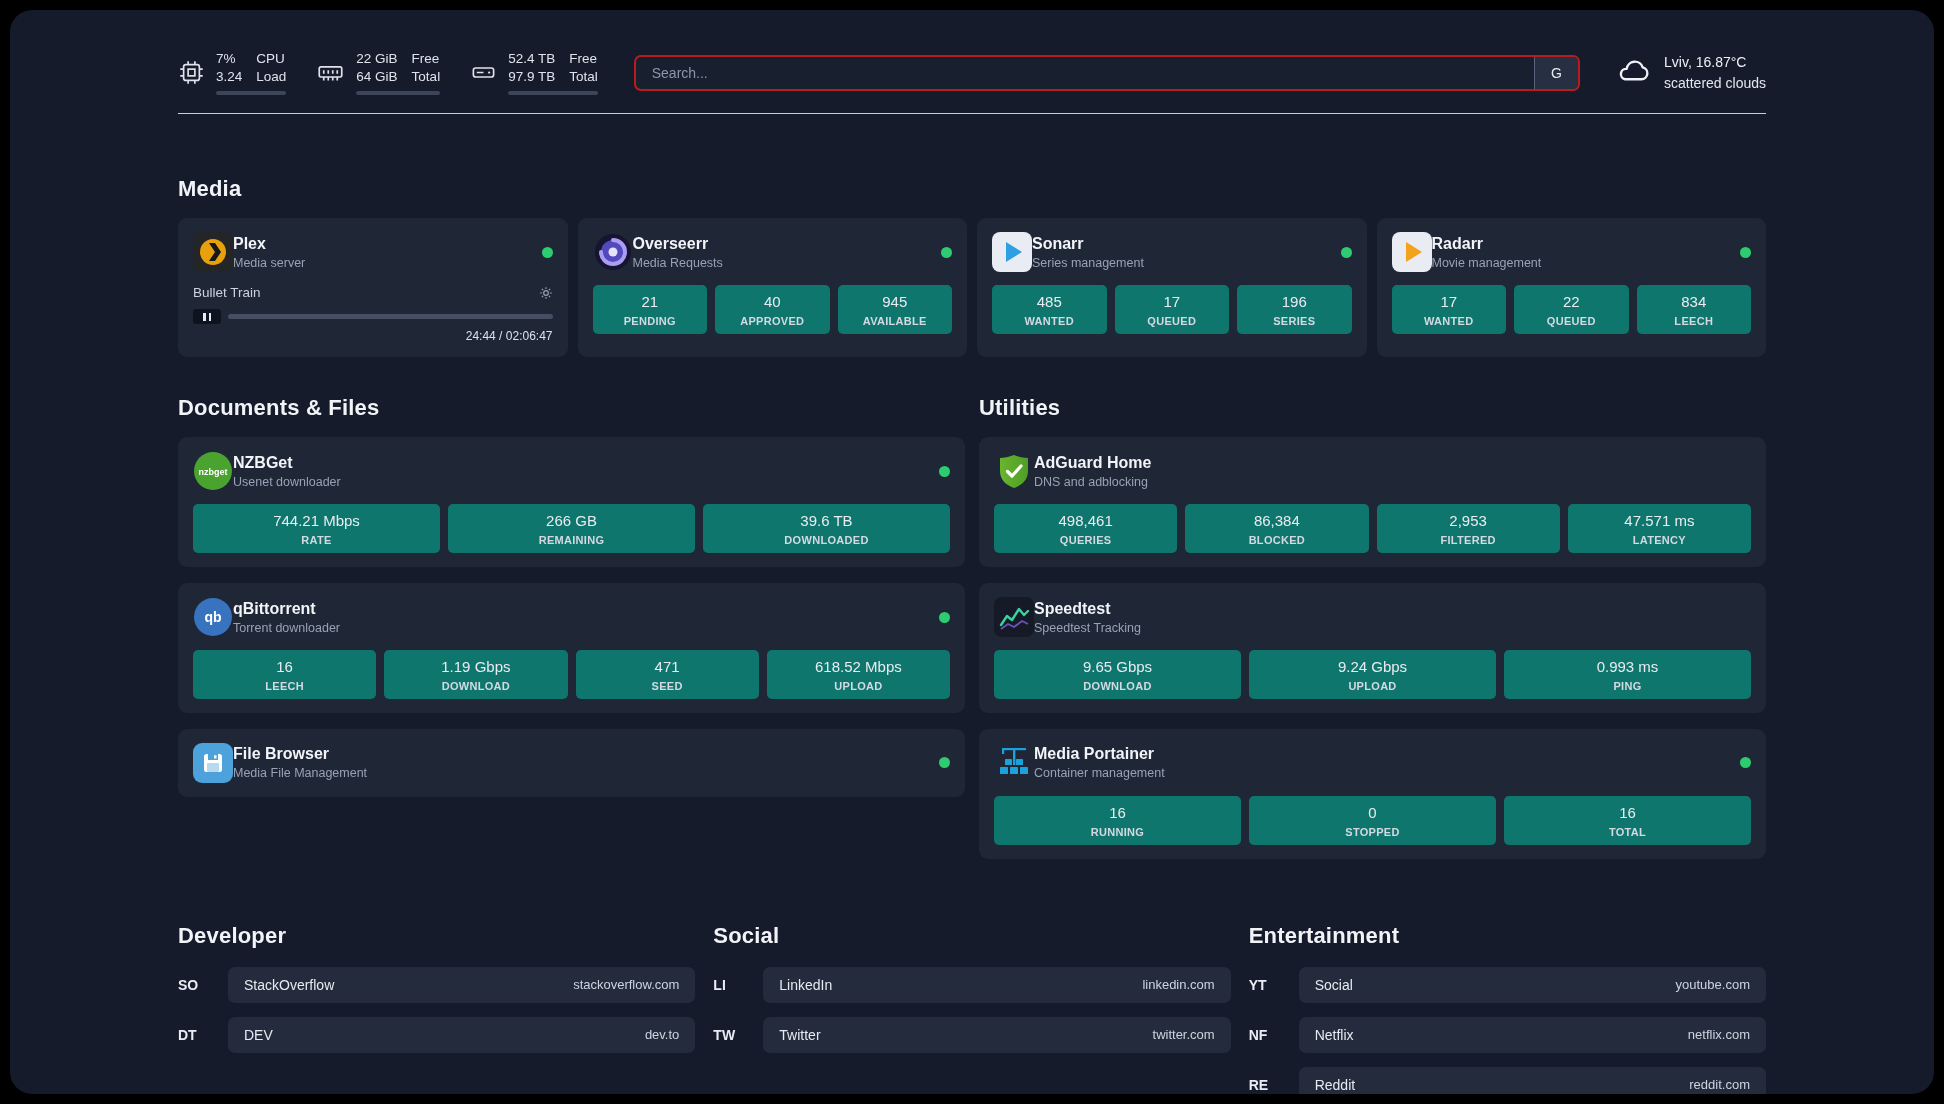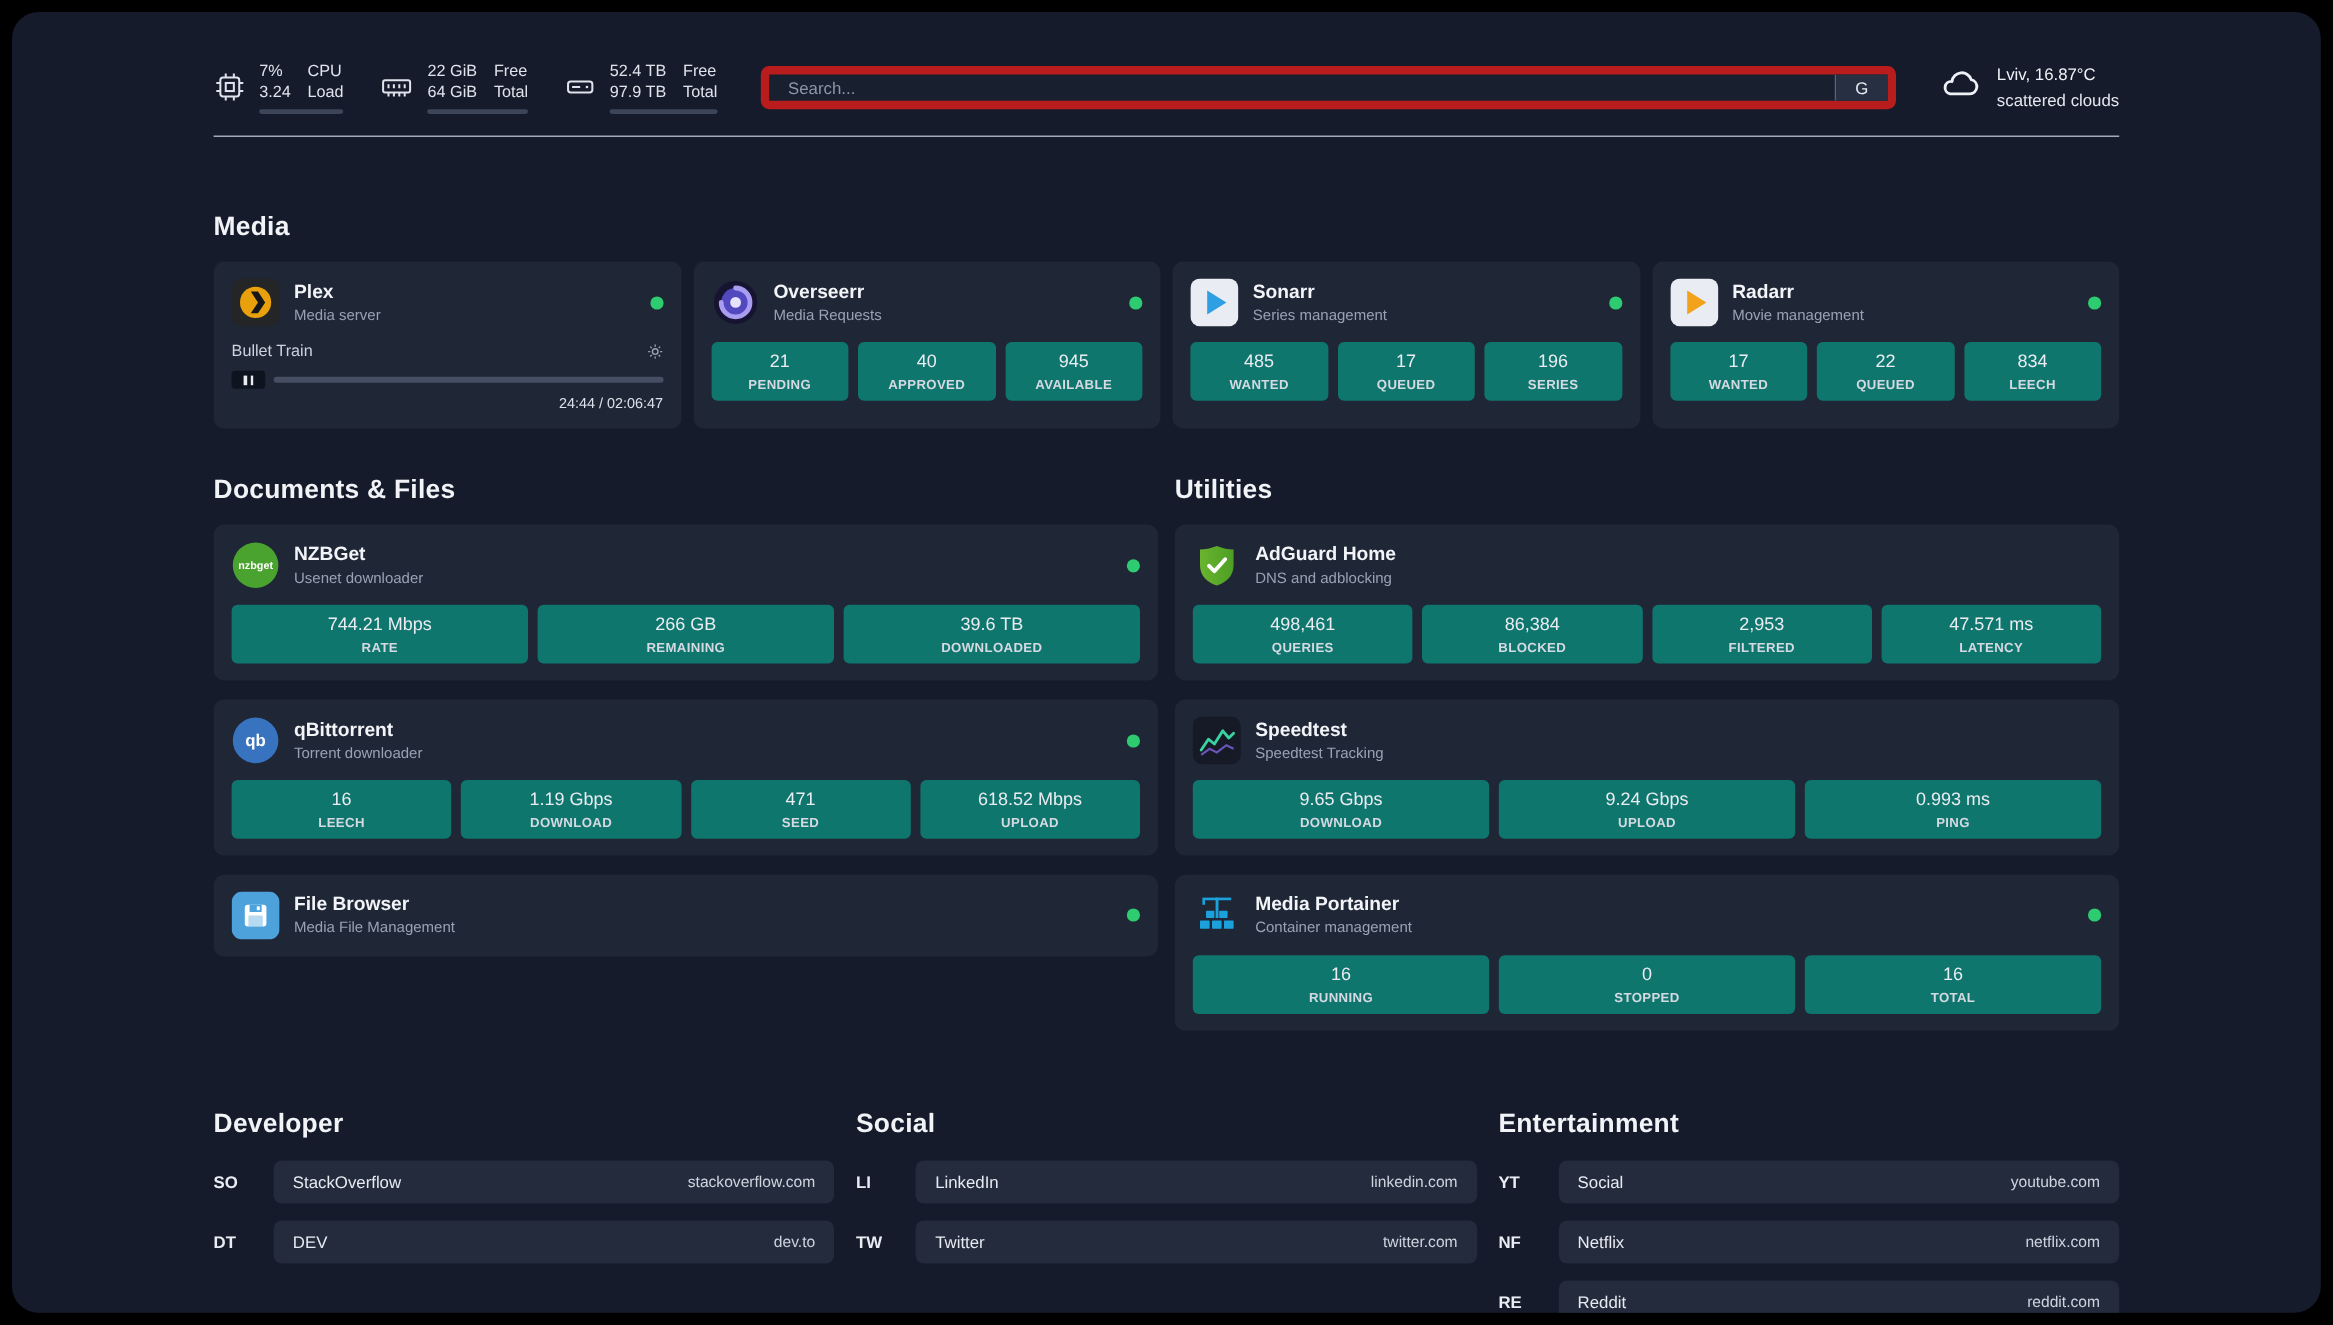--- a/index.html
+++ b/index.html
@@ -13,21 +13,21 @@
   .sys-stats { display:flex; gap:30px; }
   .sys-stat { display:flex; align-items:center; gap:11px; }
   .sys-icon { flex:0 0 auto; display:flex; align-items:center; }
   .sys-text { display:flex; flex-direction:column; }
   .sys-cols { display:flex; gap:14px; font-size:13.5px; line-height:1.35; color:#dfe4ec; }
   .sys-col { display:flex; flex-direction:column; }
   .sys-bar { height:4px; background:#3d4659; border-radius:2px; margin-top:5px; overflow:hidden; }
   .sys-bar-fill { height:100%; background:#e9ecf1; border-radius:2px; }
 
   .searchbar { flex:1; display:flex; align-items:stretch; height:36px;
-    border:7px solid #b91c1c; border-radius:7px; overflow:hidden; margin:0 6px; background:#18202f;justify-content:center; }
+    border:2px solid #b91c1c; border-radius:7px; overflow:hidden; margin:0 6px; background:#18202f;justify-content:center; }
   .search-input { flex:1; background:transparent; border:none; outline:none;
     color:#e2e7ee; font-size:14px; padding:0 16px; font-family:inherit; }
   .search-input::placeholder { color:#8d96a8; }
   .search-engine { width:44px; display:flex; align-items:center; justify-content:center;
     background:#273043; border-left:1px solid #59637a; color:#e8ecf2; font-size:14px; cursor:pointer; }
 
   .weather { display:flex; align-items:center; gap:12px; color:#eef1f6; }
   .weather-text { font-size:14px; line-height:1.45; }
   .weather-cond { color:#e3e8ef; }
 
@@ -37,21 +37,21 @@
   .section-title { font-size:22px; font-weight:700; color:#f1f3f7; letter-spacing:.2px; }
   .media-title { margin-top:62px; }
   .media-row { display:grid; grid-template-columns:repeat(4,1fr); gap:10px; margin-top:16px; }
 
   .two-col { display:grid; grid-template-columns:1fr 1fr; gap:14px; margin-top:38px; }
   .col .card { margin-top:16px; }
   .col .section-title { margin-bottom:0; }
 
   
   .card { background:#1f2636; border-radius:9px; padding:14px 15px; }
-  .card-head { display:flex; align-items:center; gap:12px; }
+  .card-head { display:flex; align-items:center; }
   .app-icon { width:40px; height:40px; flex:0 0 auto; display:flex; align-items:center; justify-content:center; }
   .svc-meta { display:flex; flex-direction:column; }
   .svc-name { font-size:16px; font-weight:600; color:#f2f4f8; }
   .svc-desc { font-size:12.5px; color:#98a2b4; margin-top:3px; }
   .status-dot { width:11px; height:11px; border-radius:50%; margin-left:auto; align-self:center; }
 
   .stat-row { display:flex; gap:8px; margin-top:13px; }
   .stat { flex:1; background:#0f766e; border-radius:5px; padding:8px 4px 7px; text-align:center; }
   .stat-value { font-size:15px; color:#e9ecf1; line-height:1.25; }
   .stat-label { font-size:11px; font-weight:700; color:#d4d9e2; margin-top:3px; letter-spacing:.3px; }

